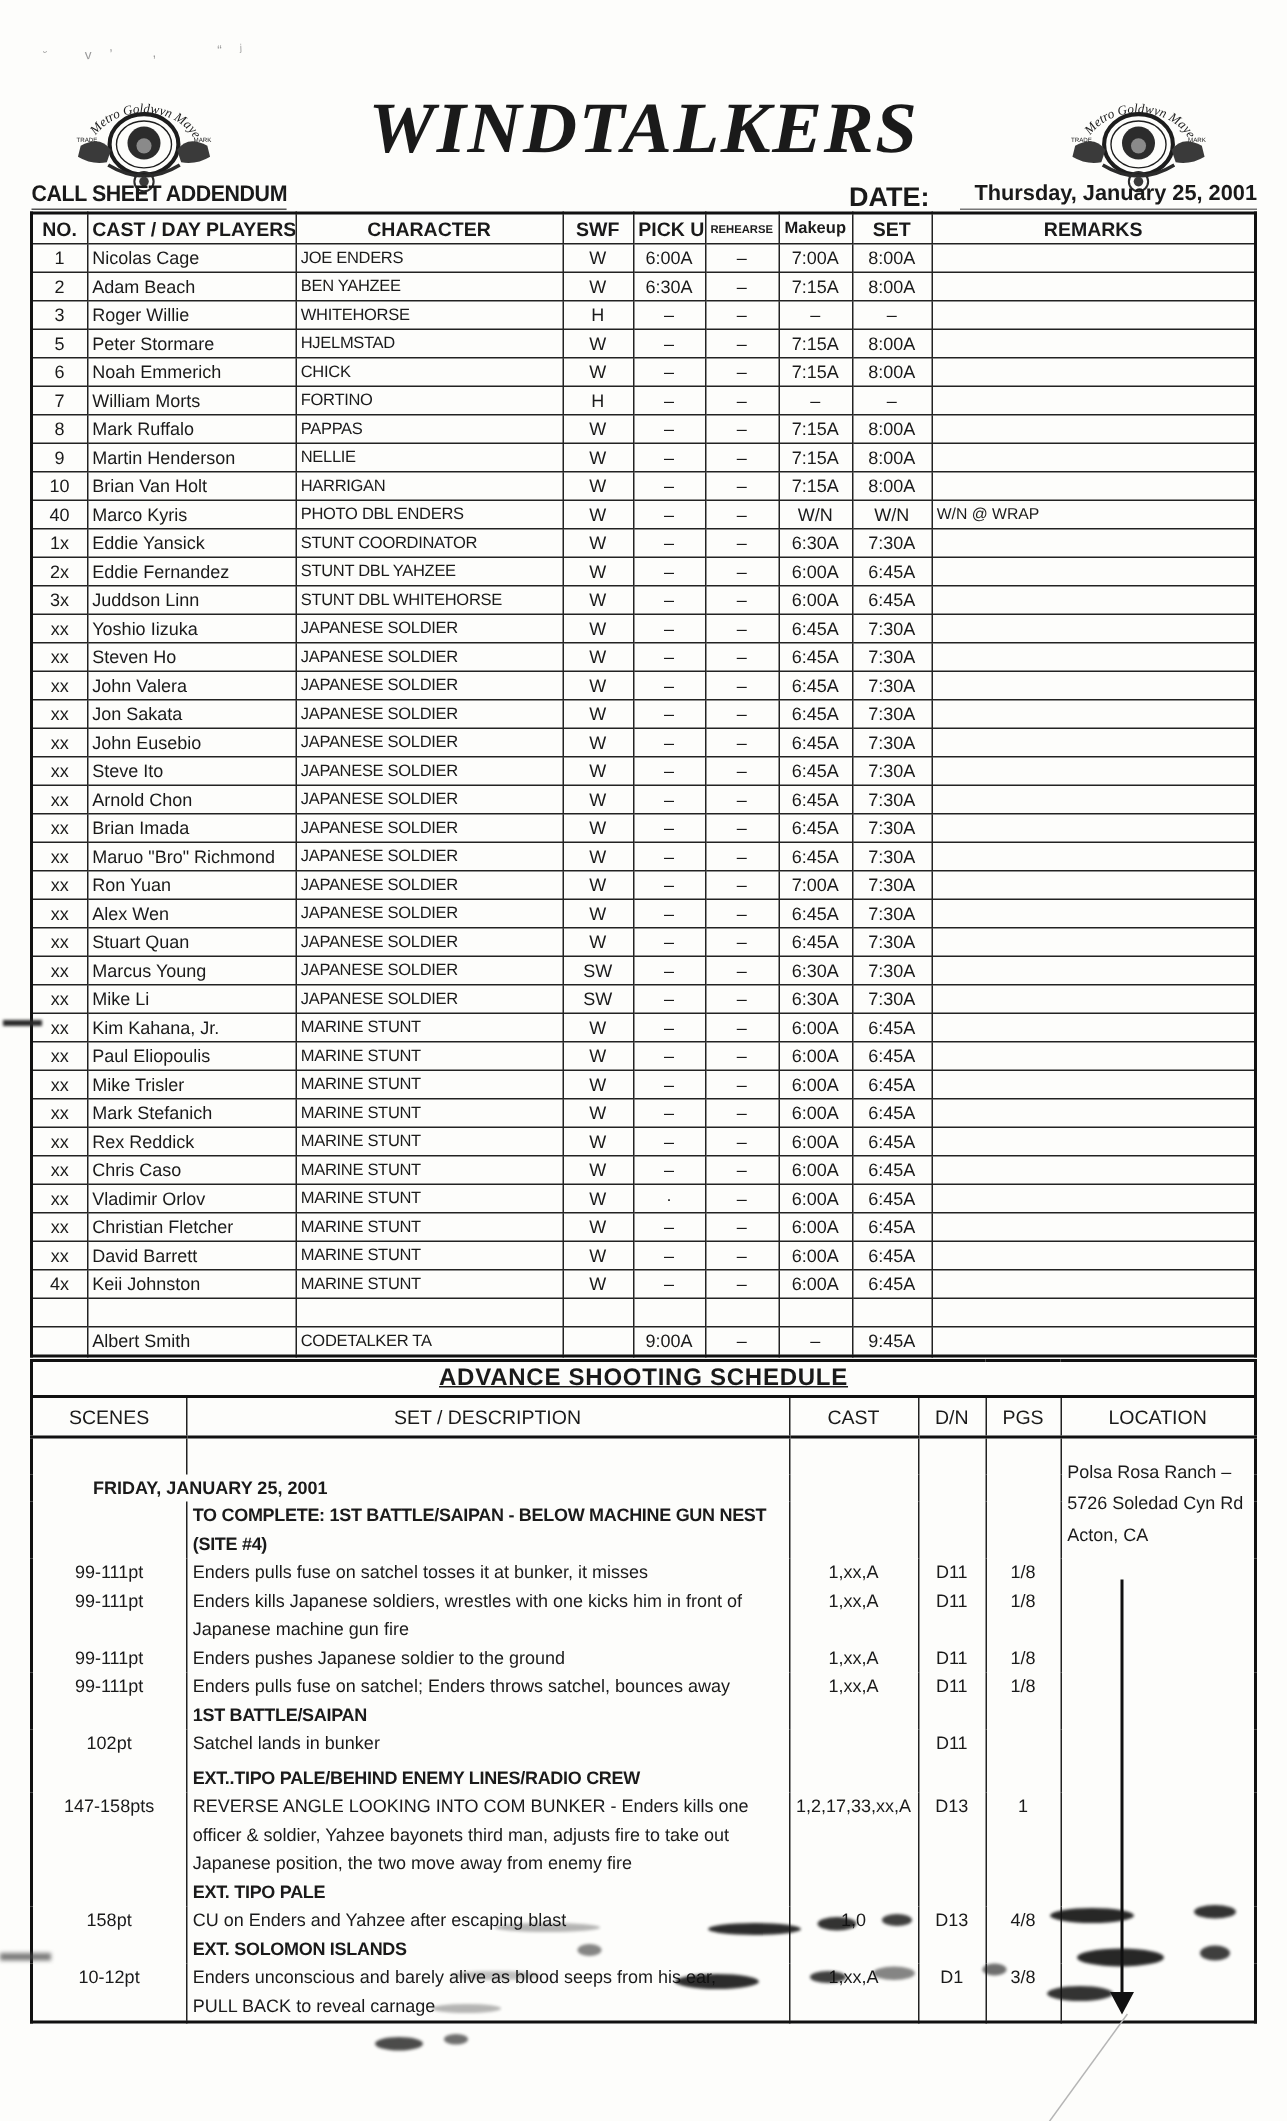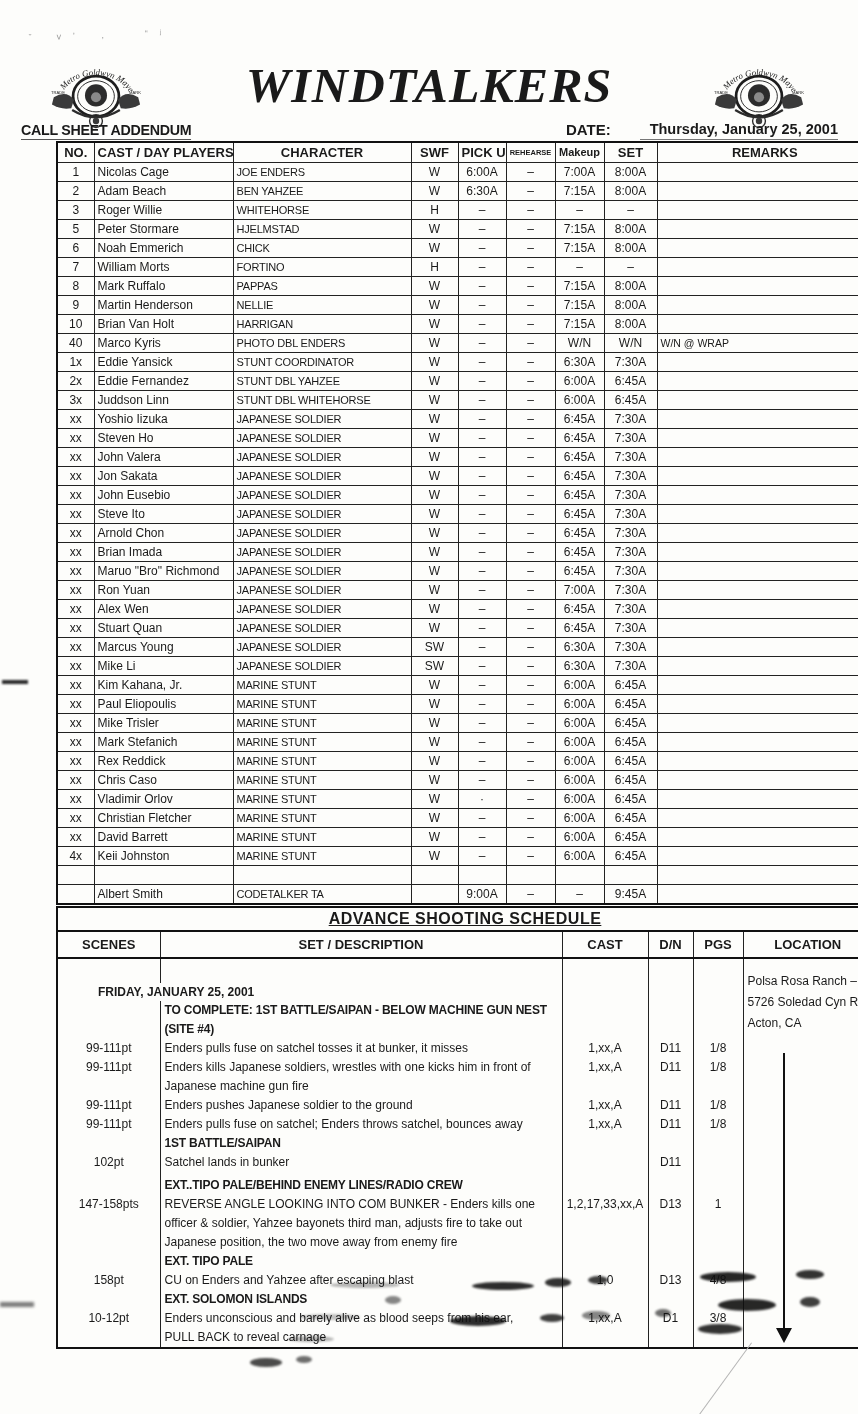--- a/index.html
+++ b/index.html
@@ -29,28 +29,28 @@
     font-size:48px; letter-spacing:1px;
     transform: scaleX(1.04);
   }
   .subheader { position:absolute; top:121px; left:0; width:858px; height:21px; }
   .callsheet-label {
     position:absolute; left:21px; top:0;
     font-weight:bold; font-size:15px; letter-spacing:-0.3px;
     transform: scaleX(0.95); transform-origin:left;
     border-bottom:1px solid #555; padding-bottom:1px;
   }
-  .date-label { position:absolute; left:566px; top:0; font-weight:bold; font-size:15px; }
+  .date-label { position:absolute; left:566px; top:0; font-weight:bold; font-size:18px; }
   .date-value {
     position:absolute; left:640px; top:0; width:198px;
     font-weight:bold; font-size:14.5px; text-align:right;
     border-bottom:1px solid #777; padding-bottom:2px;
   }
   
-  .tables { position:absolute; left:20px; top:141px; width:649px;margin-left:36px; }
+  .tables { position:absolute; left:20px; top:141px; width:649px; }
   table { border-collapse:collapse; table-layout:fixed; width:816px; }
 
   
   .cast-table { border:2px solid #111; }
   .cast-table th, .cast-table td {
     border:1px solid #222; padding:0 3px;
     overflow:hidden; white-space:nowrap;
     height:18px; line-height:17px;
   }
   .cast-table th { font-size:13px; font-weight:bold; text-align:center; height:19px; }
@@ -63,21 +63,21 @@
 
   
   .adv-table { border:2px solid #111; margin-top:1px; }
   .adv-title {
     text-align:center; font-weight:bold; 
     font-size:16px; height:20px; line-height:20px;
     border-bottom:2px solid #111;
   }
   .adv-title span { text-decoration:underline; letter-spacing:0.5px; }
   .adv-table th {
-    font-size:13px; font-weight:bold; text-align:center;
+    font-size:13px; font-weight:normal; text-align:center;
     height:23px; line-height:23px;
     border:1px solid #222; border-bottom:2px solid #111;
     overflow:hidden; white-space:nowrap;
   }
   .adv-table td.b {
     border:none; border-left:1px solid #222; border-right:1px solid #222;
     vertical-align:top; font-size:12px; line-height:19px;
     padding:0 4px; overflow:hidden;
   }
   .adv-table td.b.scenes { text-align:center; padding:0; }

